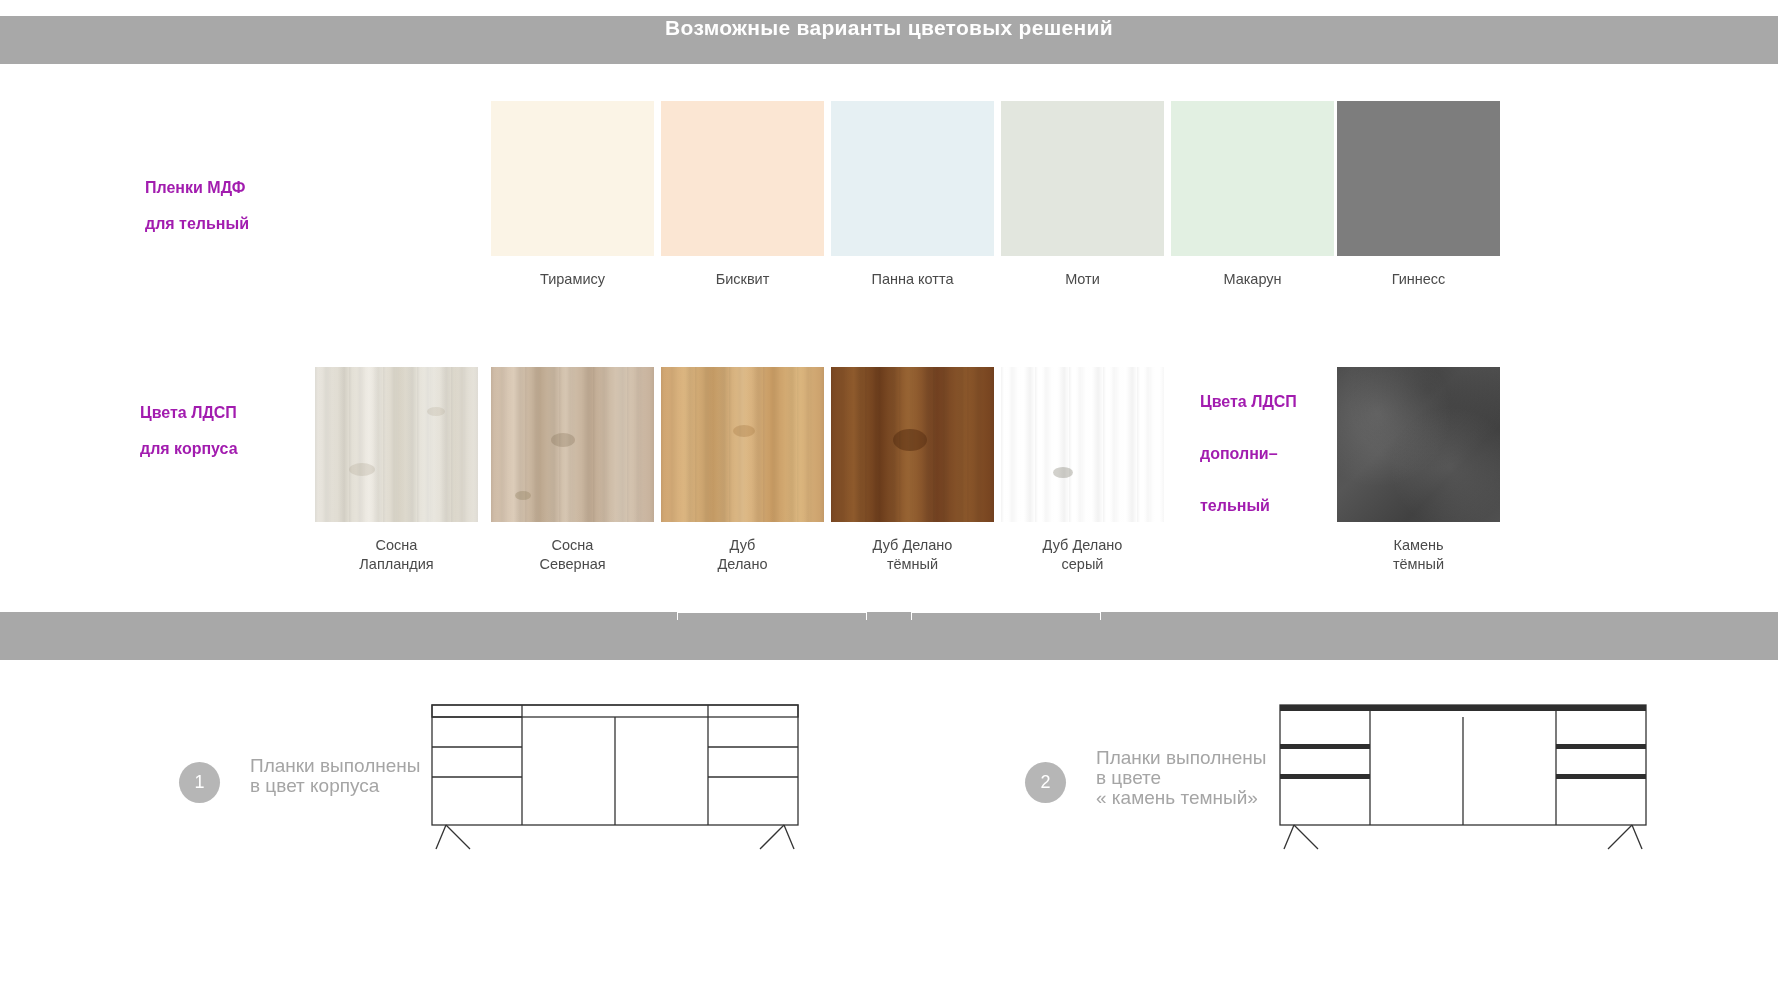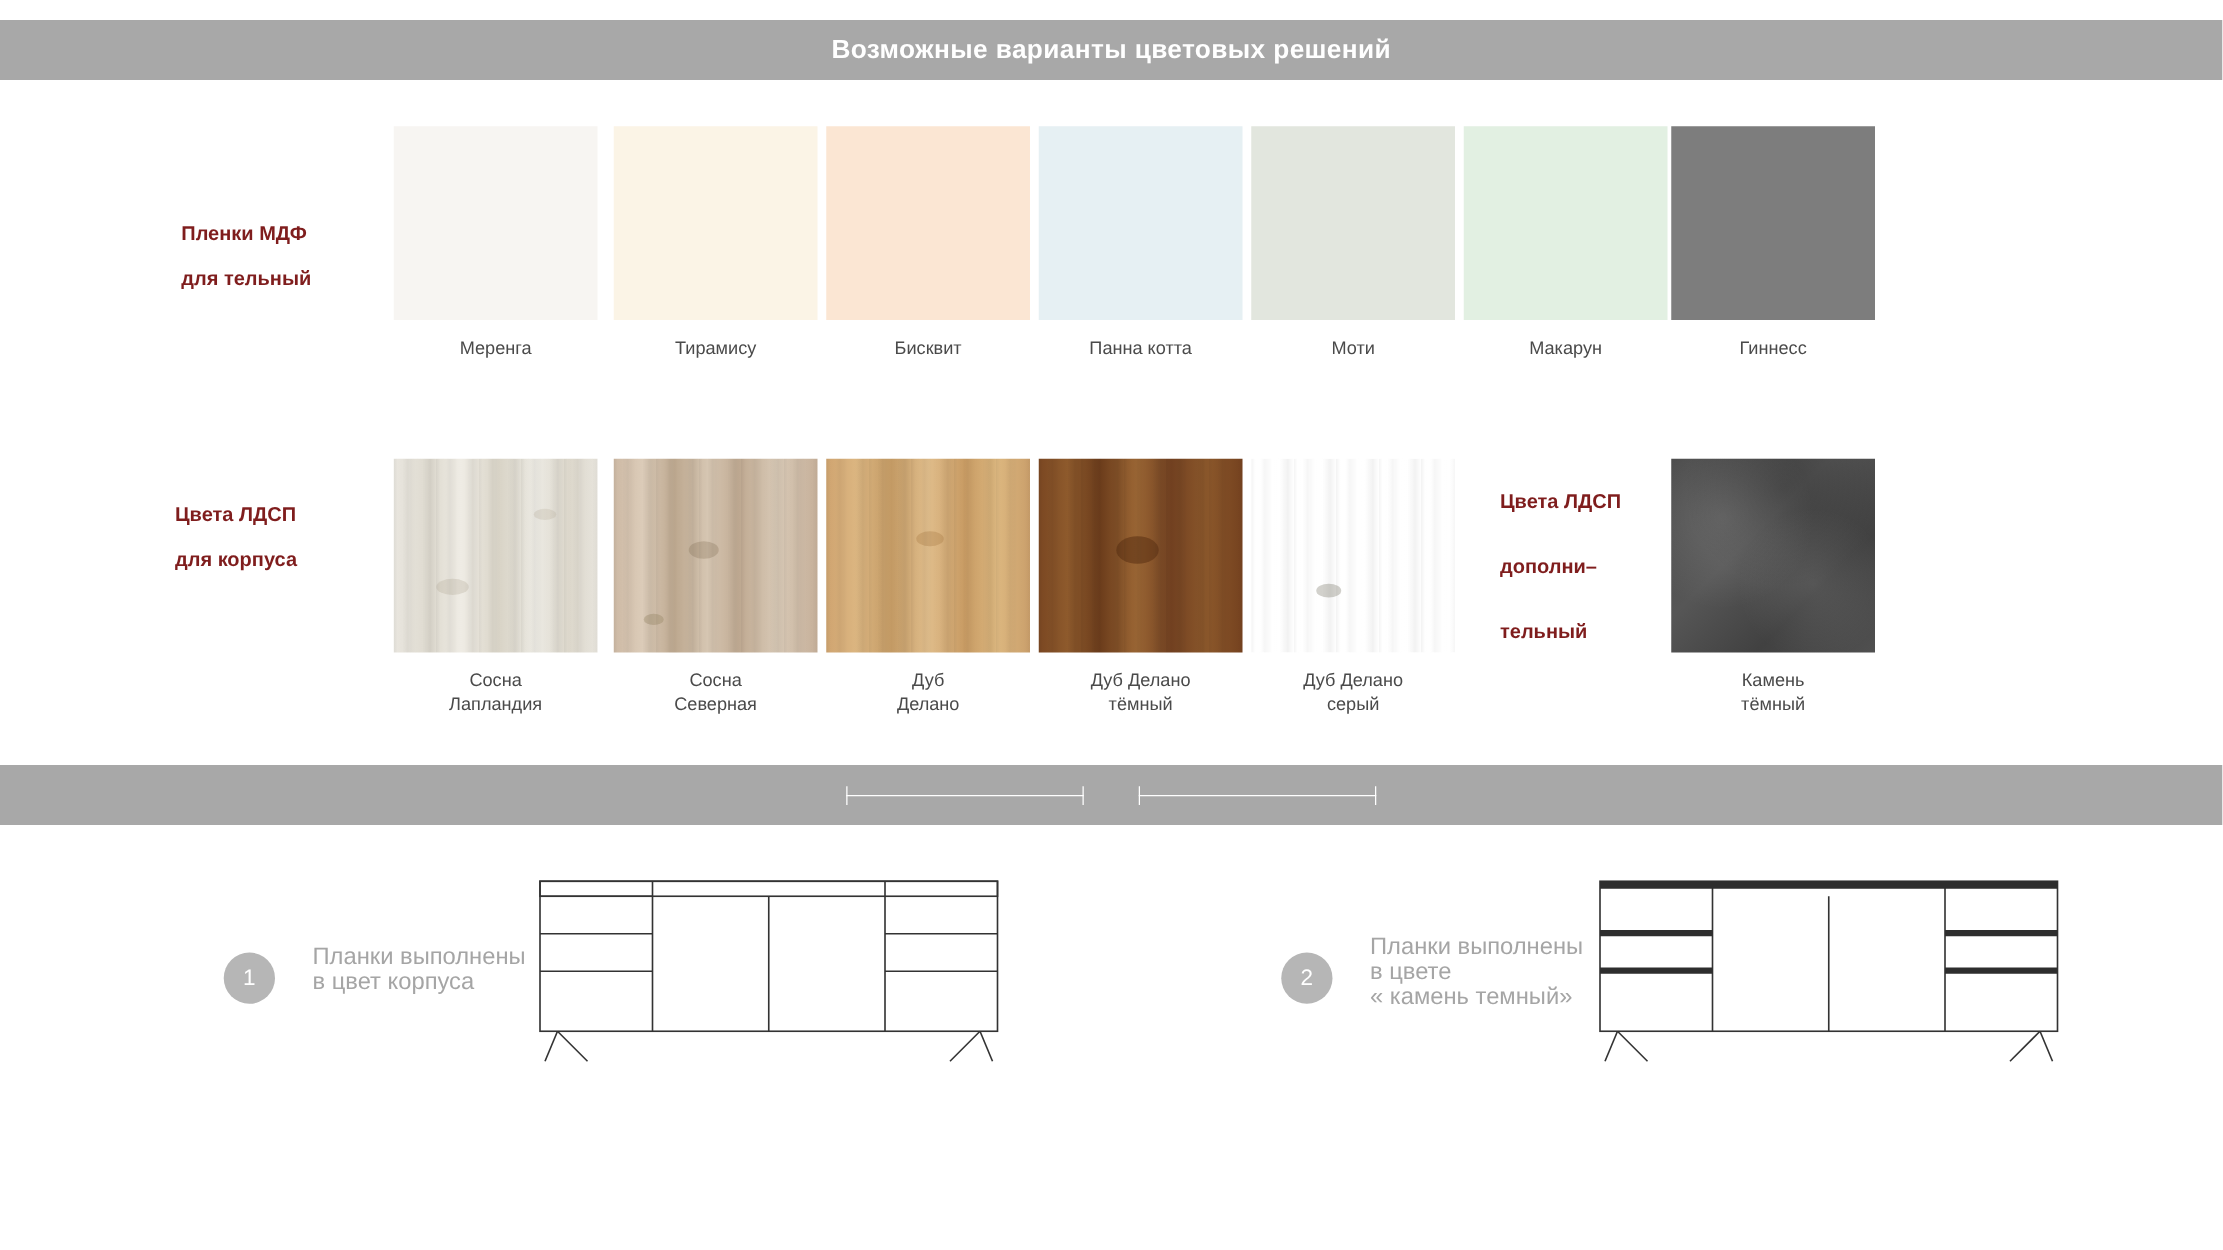--- a/index.html
+++ b/index.html
@@ -21,21 +21,20 @@
   }
 
   
   .banner {
     position: absolute;
     left: 0;
     width: 1778px;
     background: #a8a8a8;
     color: #ffffff;
     display: flex;
-    align-items: center;
     justify-content: center;
     font-weight: bold;
     letter-spacing: 0.3px;
   }
   #banner-top {
     top: 16px;
     height: 48px;
     font-size: 21px;
   }
   #banner-mid {
@@ -60,21 +59,21 @@
   .banner-rule::before { left: 0; }
   .banner-rule::after { right: 0; }
   .rule-left { width: 190px; margin-right: 22px; }
   .rule-right { width: 190px; margin-left: 22px; }
 
   
   .row-label {
     position: absolute;
     font-size: 16px;
     font-weight: bold;
-    color: #7f1d1d;
+    color: #a21caf;
     line-height: 36px;
     white-space: nowrap;
   }
   #label-mdf { left: 145px; top: 170px; }
   #label-ldsp { left: 140px; top: 395px; }
   #label-ldsp-extra { left: 1200px; top: 376px; }
 
   .swatch {
     position: absolute;
     width: 163px;
@@ -174,24 +173,20 @@
 
   <div class="banner" id="banner-top">
     <span>Возможные варианты цветовых решений</span>
   </div>
 
   <div class="row-label" id="label-mdf">
     <div>Пленки МДФ</div>
     <div>для тельный</div>
   </div>
 
-  <div class="swatch" style="left:315px">
-    <div class="swatch-chip" style="background:#f7f5f2"></div>
-    <div class="swatch-caption">Меренга</div>
-  </div>
   <div class="swatch" style="left:661px">
     <div class="swatch-chip" style="background:#fbe6d3"></div>
     <div class="swatch-caption">Бисквит</div>
   </div>
   <div class="swatch" style="left:491px">
     <div class="swatch-chip" style="background:#fbf4e6"></div>
     <div class="swatch-caption">Тирамису</div>
   </div>
   <div class="swatch" style="left:831px">
     <div class="swatch-chip" style="background:#e6f0f3"></div>

